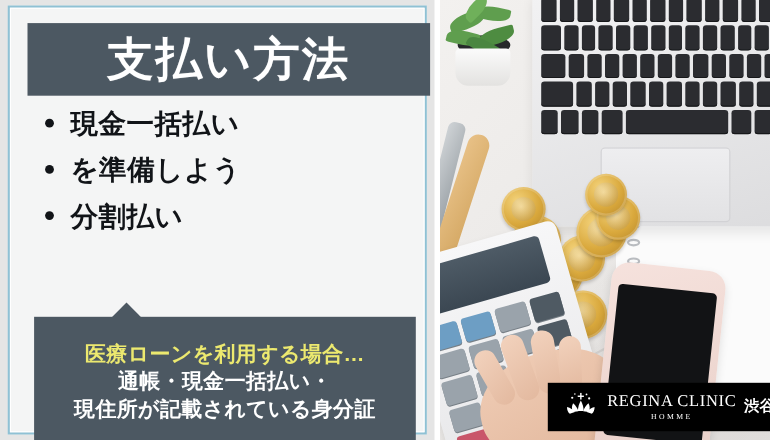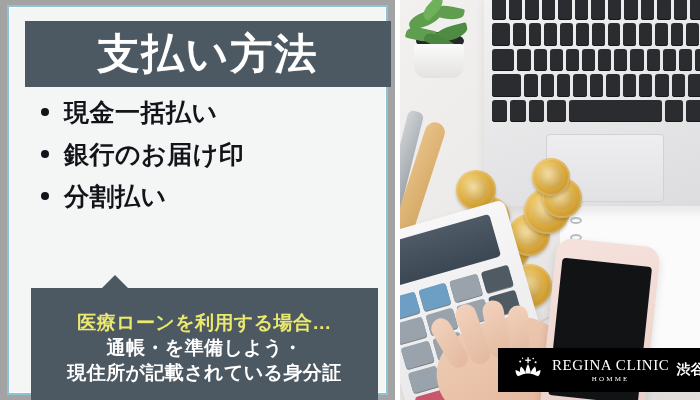--- a/index.html
+++ b/index.html
@@ -6,21 +6,21 @@
   body{
     width:700px;height:400px;overflow:hidden;
     font-family:"Liberation Sans","DejaVu Sans",sans-serif;
     background:#ffffff;
   }
   .canvas{position:relative;width:700px;height:400px;background:#ffffff;}
 
   
   .left-panel{
     position:absolute;left:0;top:0;width:395px;height:400px;
-    background:#a3a3a3;
+    background:#e5e5e5;
   }
   .panel-frame{
     position:absolute;left:7px;top:5px;width:381px;height:390px;
     background:#f4f5f5;
     border:2px solid #8fc1d4;
     box-sizing:border-box;
   }
   .panel-inner{
     position:absolute;left:0;top:0;right:0;bottom:0;
     border:1px solid #ffffff;
@@ -262,33 +262,33 @@
         <span class="title-text">支払い方法</span>
       </div>
 
       <ul class="bullet-list">
         <li>
           <span class="bullet-dot"></span>
           <span>現金一括払い</span>
         </li>
         <li>
           <span class="bullet-dot"></span>
-          <span>銀行のお届け印</span>
+          <span>を準備しよう</span>
         </li>
         <li>
           <span class="bullet-dot"></span>
           <span>分割払い</span>
         </li>
       </ul>
 
       <div class="callout">
         <div class="callout-arrow"></div>
         <div class="callout-lines">
           <span class="cl yellow">医療ローンを利用する場合…</span>
-          <span class="cl white">通帳・を準備しよう・</span>
+          <span class="cl white">通帳・現金一括払い・</span>
           <span class="cl white">現住所が記載されている身分証</span>
         </div>
       </div>
     </div>
   </div>
 
   <div class="photo">
     <div class="photo-bg">
       <div class="vein" style="left:30px;top:250px;width:160px;height:2px;"></div>
       <div class="vein" style="left:120px;top:300px;width:120px;height:2px;"></div>

